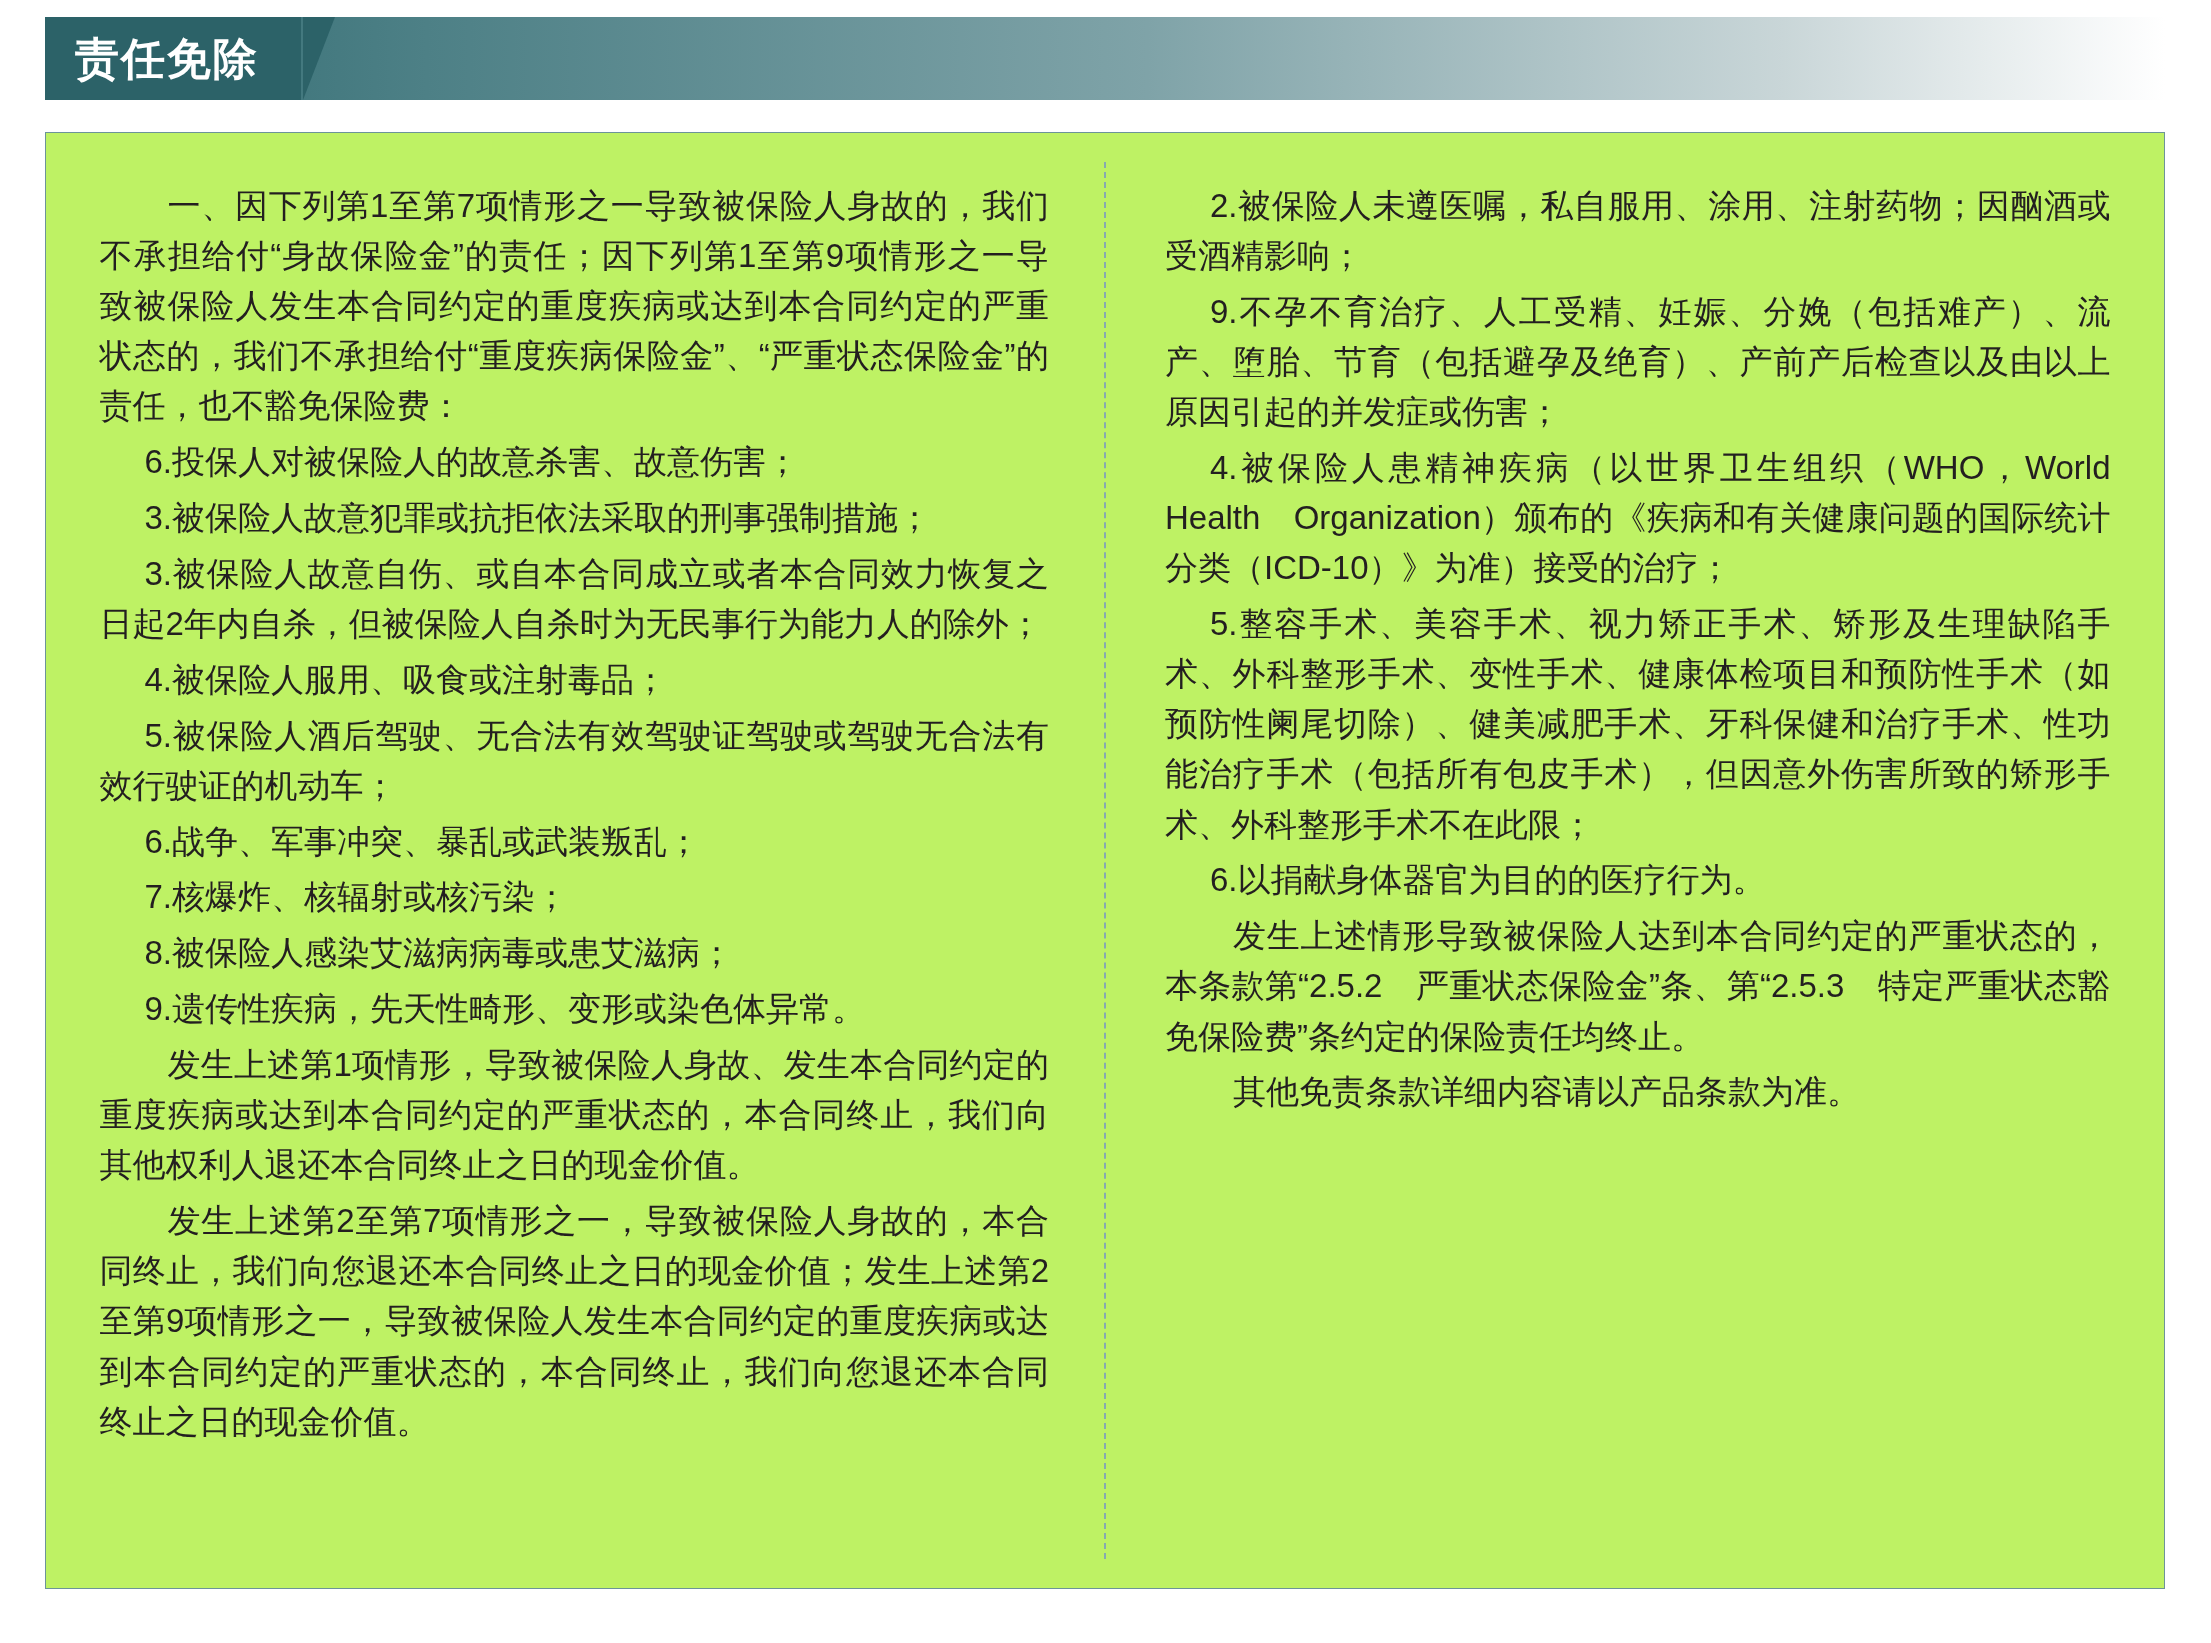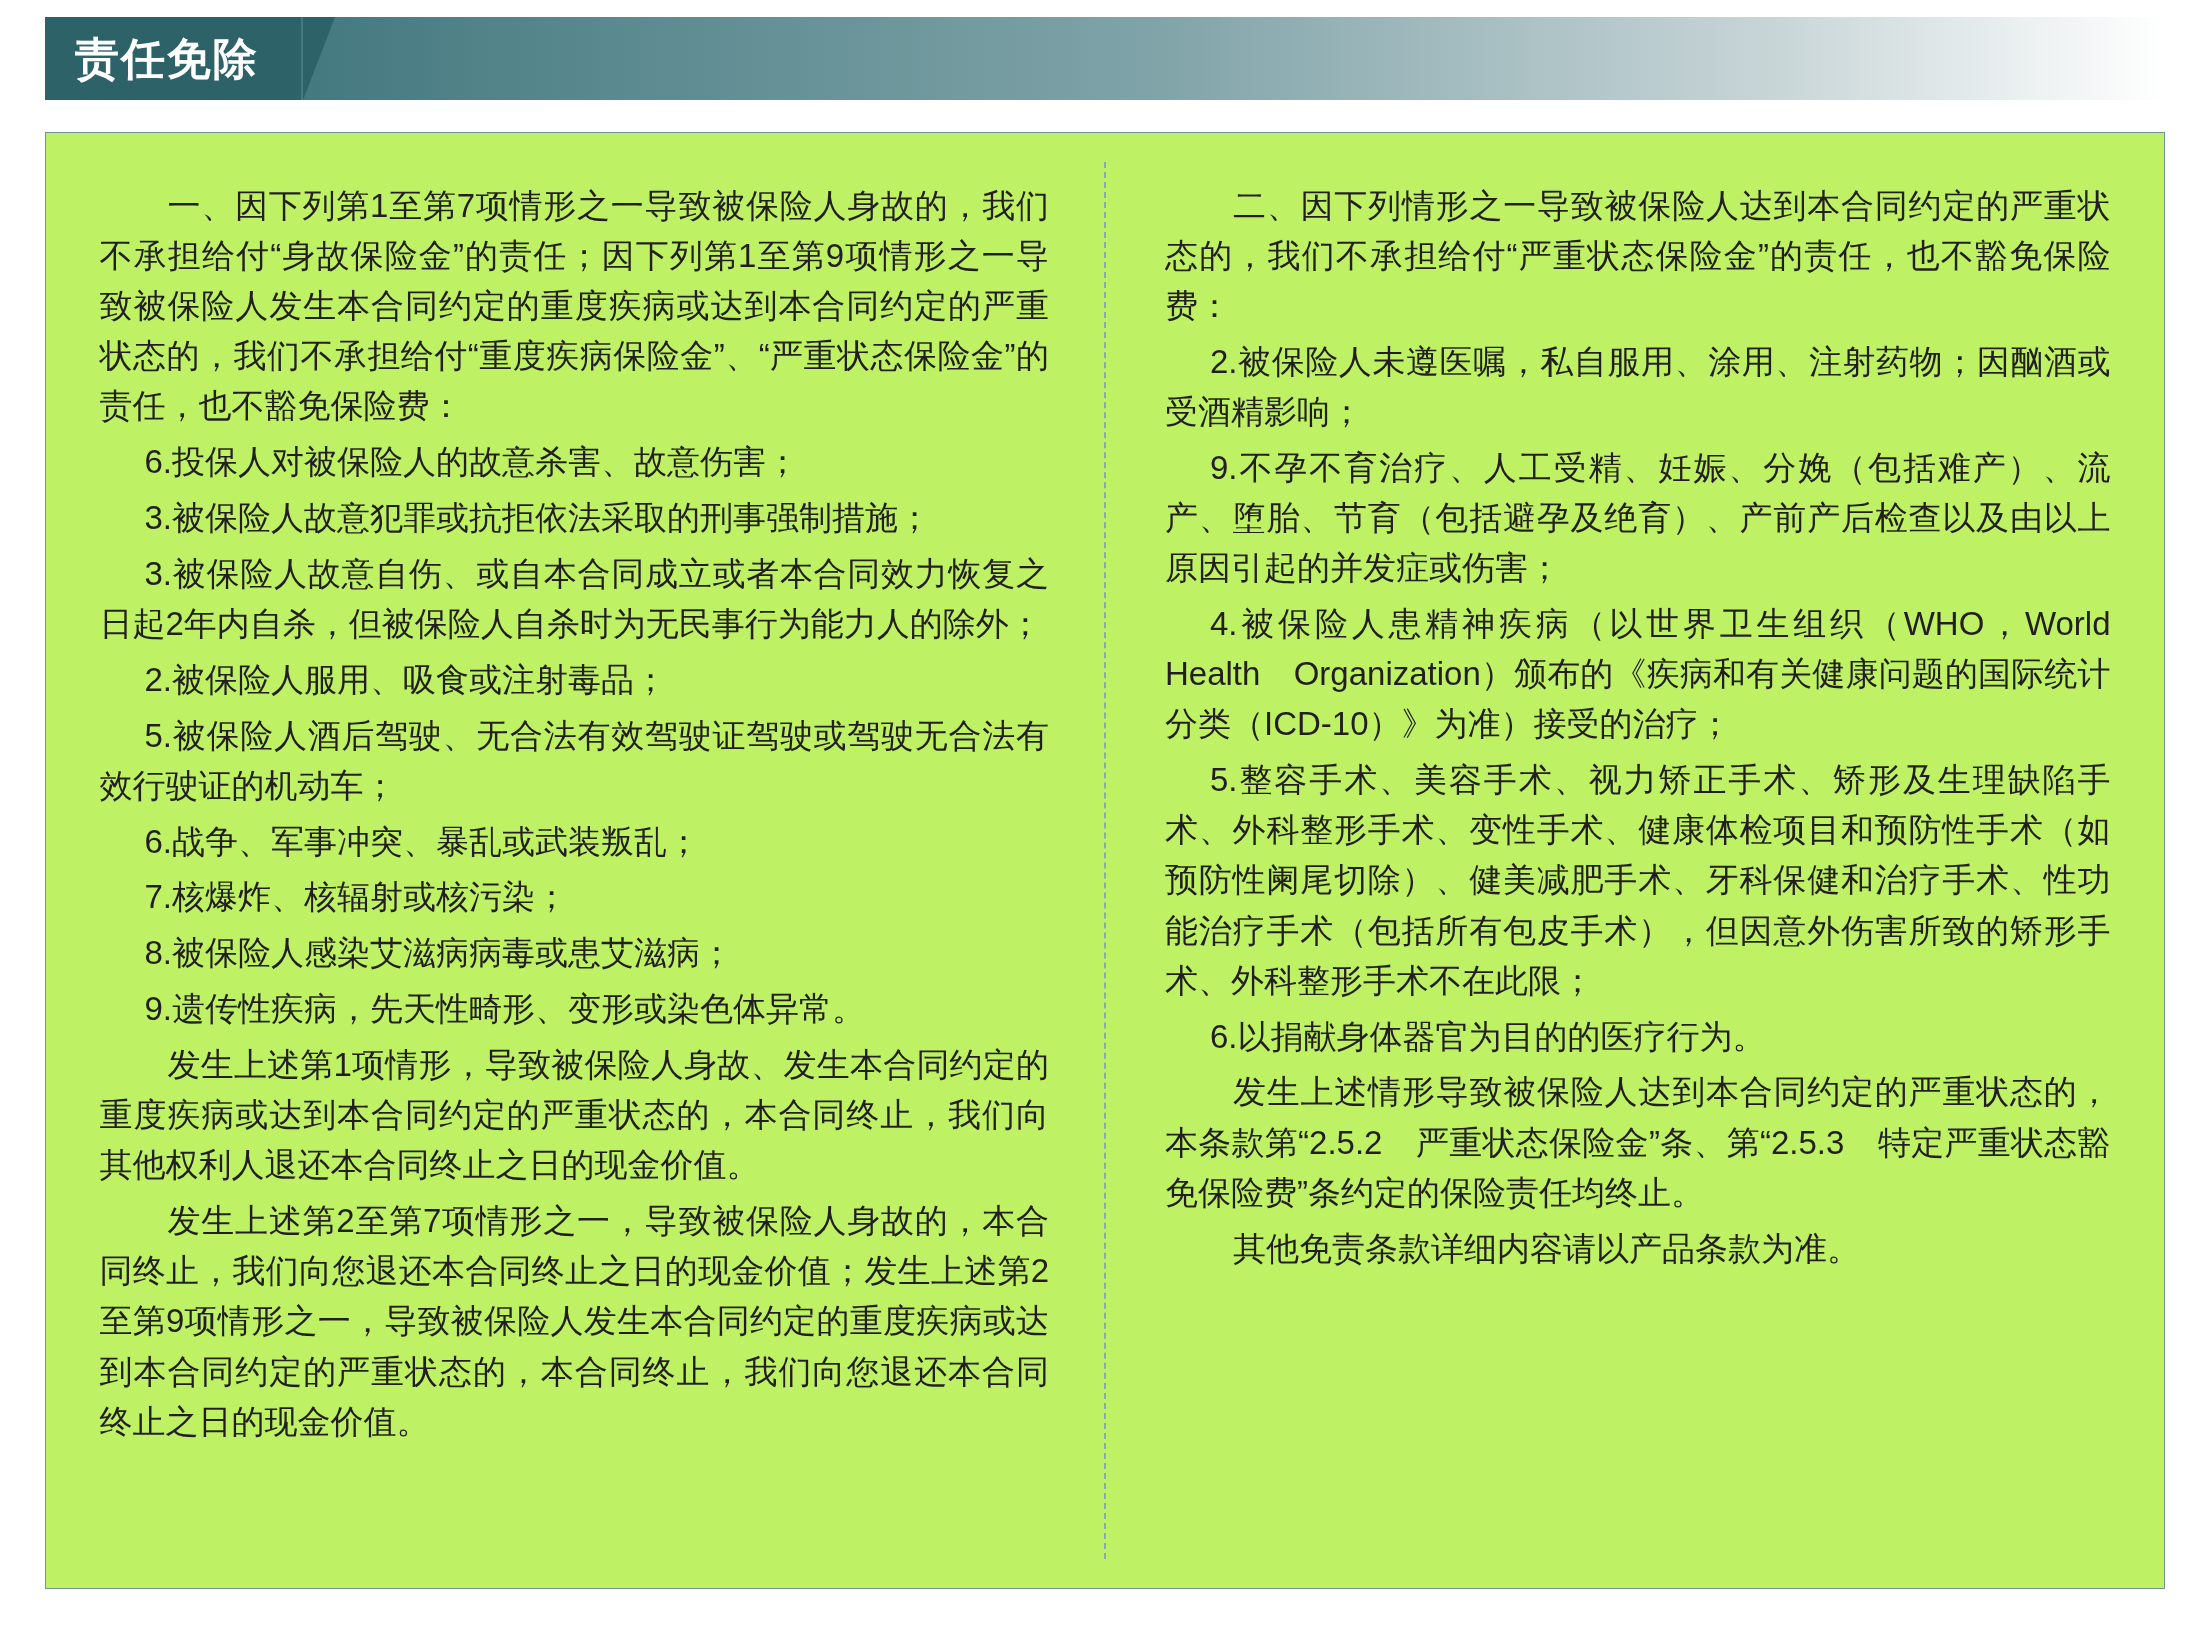--- a/index.html
+++ b/index.html
@@ -119,34 +119,33 @@
     <div class="header-tab-notch"></div>
   </div>
 
   <div class="content-box">
 
     <div class="col col-left">
       <p class="indent">一、因下列第1至第7项情形之一导致被保险人身故的，我们不承担给付“身故保险金”的责任；因下列第1至第9项情形之一导致被保险人发生本合同约定的重度疾病或达到本合同约定的严重状态的，我们不承担给付“重度疾病保险金”、“严重状态保险金”的责任，也不豁免保险费：</p>
       <p class="indent-sm">6.投保人对被保险人的故意杀害、故意伤害；</p>
       <p class="indent-sm">3.被保险人故意犯罪或抗拒依法采取的刑事强制措施；</p>
       <p class="indent-sm">3.被保险人故意自伤、或自本合同成立或者本合同效力恢复之日起2年内自杀，但被保险人自杀时为无民事行为能力人的除外；</p>
-      <p class="indent-sm">2.被保险人服用、吸食或注射毒品；</p>
+      <p class="indent-sm">4.被保险人服用、吸食或注射毒品；</p>
       <p class="indent-sm">5.被保险人酒后驾驶、无合法有效驾驶证驾驶或驾驶无合法有效行驶证的机动车；</p>
       <p class="indent-sm">6.战争、军事冲突、暴乱或武装叛乱；</p>
       <p class="indent-sm">7.核爆炸、核辐射或核污染；</p>
       <p class="indent-sm">8.被保险人感染艾滋病病毒或患艾滋病；</p>
       <p class="indent-sm">9.遗传性疾病，先天性畸形、变形或染色体异常。</p>
       <p class="indent gap-top-lg">发生上述第1项情形，导致被保险人身故、发生本合同约定的重度疾病或达到本合同约定的严重状态的，本合同终止，我们向其他权利人退还本合同终止之日的现金价值。</p>
       <p class="indent">发生上述第2至第7项情形之一，导致被保险人身故的，本合同终止，我们向您退还本合同终止之日的现金价值；发生上述第2至第9项情形之一，导致被保险人发生本合同约定的重度疾病或达到本合同约定的严重状态的，本合同终止，我们向您退还本合同终止之日的现金价值。</p>
     </div>
 
     <div class="divider"></div>
 
     <div class="col col-right">
-      <p class="indent">二、因下列情形之一导致被保险人达到本合同约定的严重状态的，我们不承担给付“严重状态保险金”的责任，也不豁免保险费：</p>
       <p class="indent-sm">2.被保险人未遵医嘱，私自服用、涂用、注射药物；因酗酒或受酒精影响；</p>
       <p class="indent-sm">9.不孕不育治疗、人工受精、妊娠、分娩（包括难产）、流产、堕胎、节育（包括避孕及绝育）、产前产后检查以及由以上原因引起的并发症或伤害；</p>
       <p class="indent-sm">4.被保险人患精神疾病（以世界卫生组织（WHO，World Health　Organization）颁布的《疾病和有关健康问题的国际统计分类（ICD-10）》为准）接受的治疗；</p>
       <p class="indent-sm">5.整容手术、美容手术、视力矫正手术、矫形及生理缺陷手术、外科整形手术、变性手术、健康体检项目和预防性手术（如预防性阑尾切除）、健美减肥手术、牙科保健和治疗手术、性功能治疗手术（包括所有包皮手术），但因意外伤害所致的矫形手术、外科整形手术不在此限；</p>
       <p class="indent-sm">6.以捐献身体器官为目的的医疗行为。</p>
       <p class="indent gap-top-lg">发生上述情形导致被保险人达到本合同约定的严重状态的，本条款第“2.5.2　严重状态保险金”条、第“2.5.3　特定严重状态豁免保险费”条约定的保险责任均终止。</p>
       <p class="indent gap-top-lg">其他免责条款详细内容请以产品条款为准。</p>
     </div>
 
   </div>

